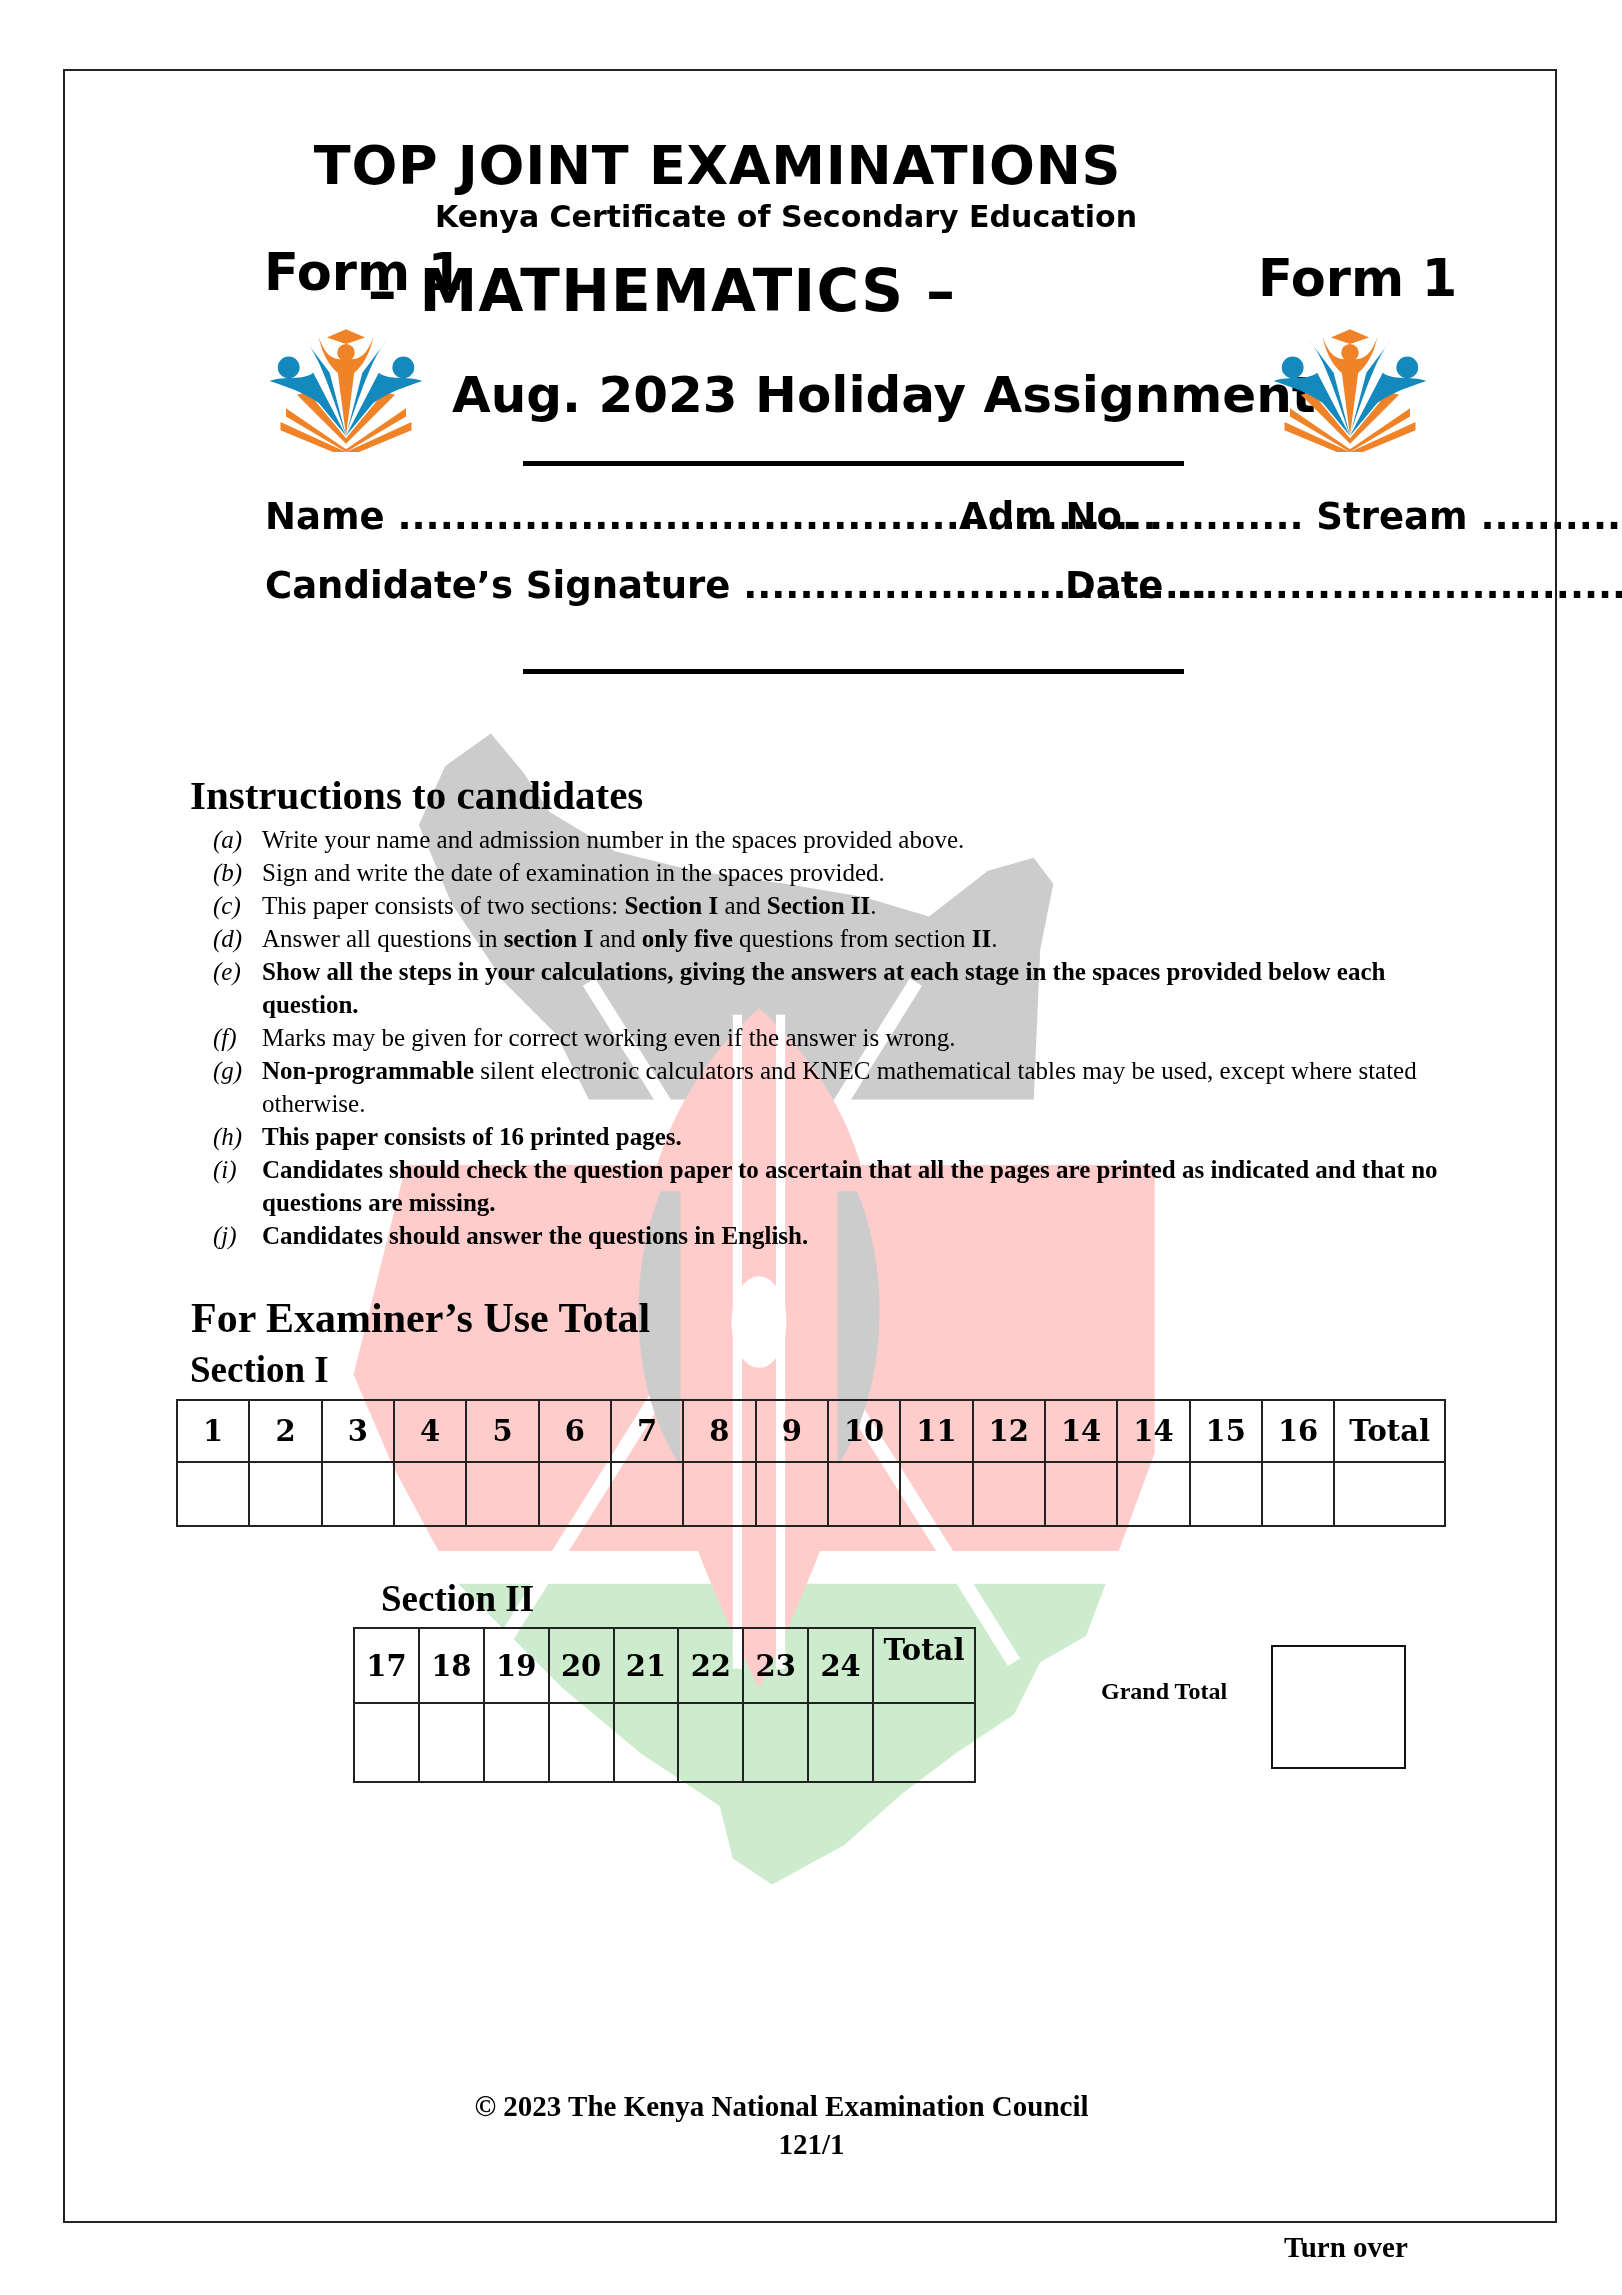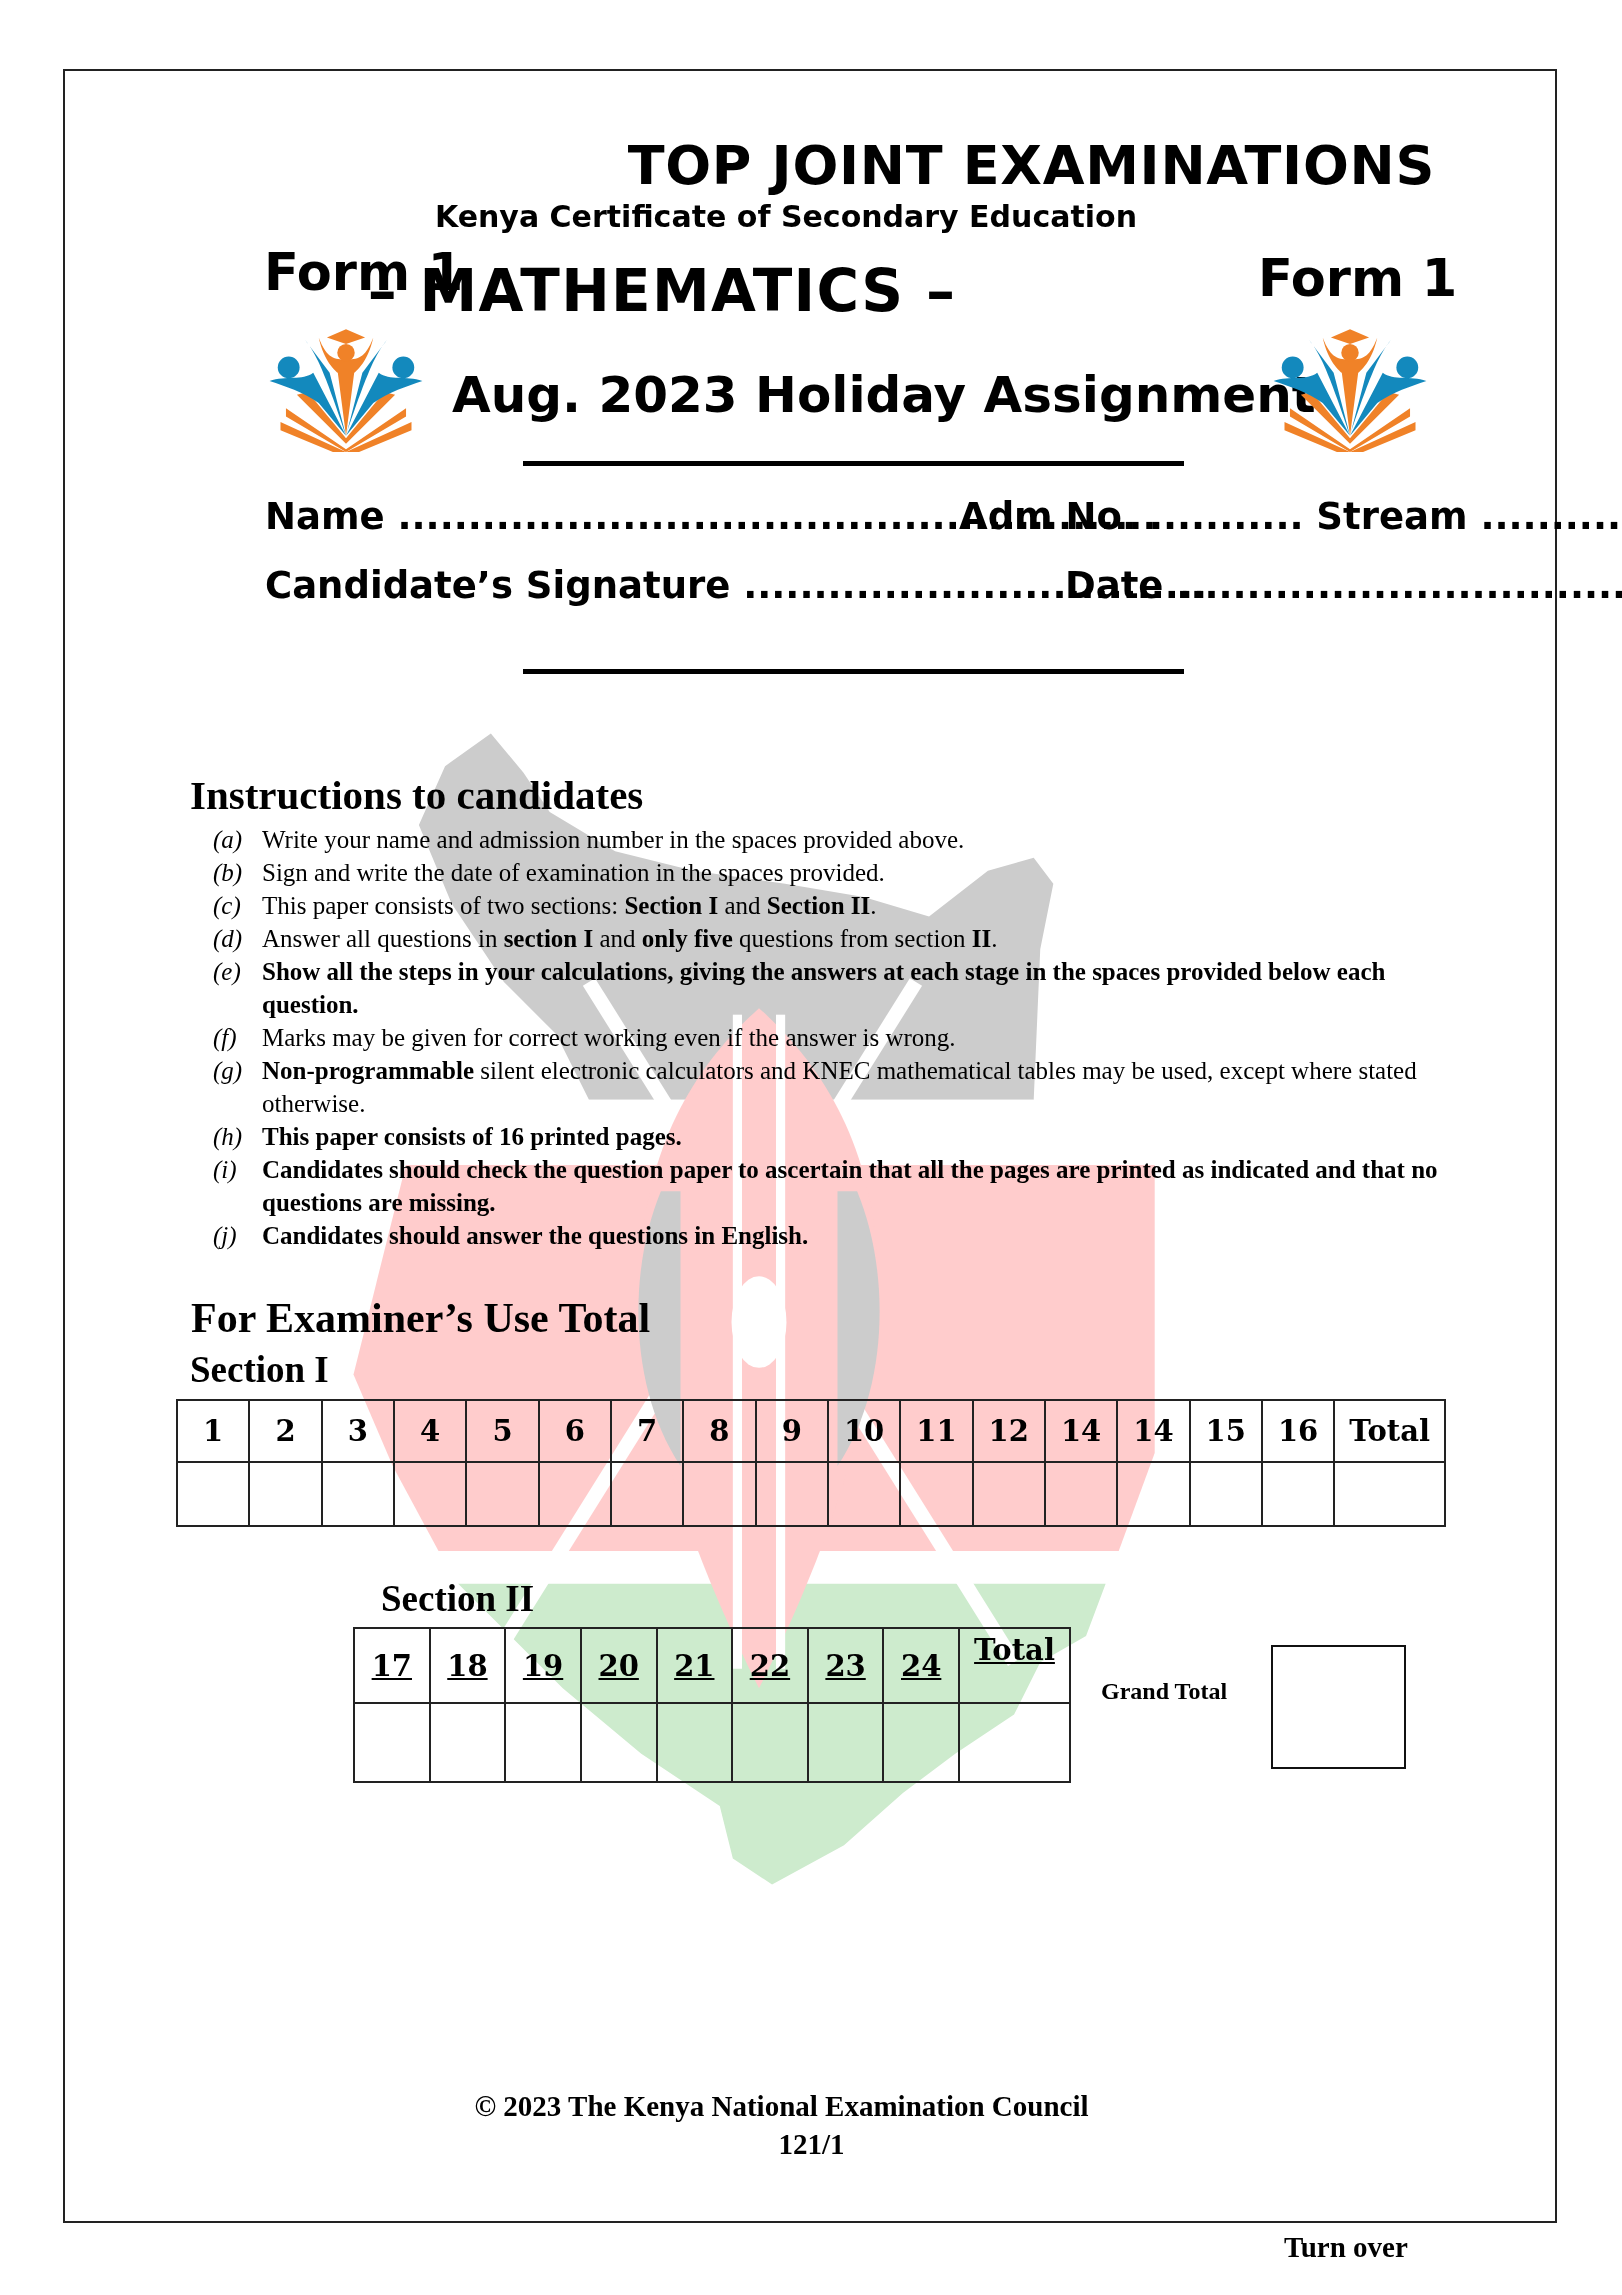--- a/index.html
+++ b/index.html
@@ -1,20 +1,20 @@
 <!DOCTYPE html>
 <html style="font-size:10.5px"><head>
   <meta charset="utf-8">
   <style>
     html, body { margin: 0; padding: 0; background: #ffffff; }
     body { width: 1623px; height: 2295px; position: relative; overflow: hidden; font-family: "Liberation Serif", serif; color: #000; }
     .frame { position: absolute; left: 63px; top: 69px; width: 1494px; height: 2154px; border: 2px solid #222; box-sizing: border-box; }
     .abs { position: absolute; }
     .sans { font-family: "DejaVu Sans", sans-serif; font-weight: bold; }
-    .title { left: 0; width: 1435px; top: 134px; text-align: right; font-size: 54px; letter-spacing: 0.7px; }
+    .title { left: 0; width: 1435px; top: 134px; text-align: center; font-size: 54px; letter-spacing: 0.7px; }
     .subtitle { left: 0; width: 1510px; top: 199px; text-align: center; font-size: 30px; padding-left: 31px; }
     .form-left { left: 264px; top: 243px; font-size: 51px; }
     .form-right { left: 1258px; top: 249px; font-size: 51px; }
     .subject { left: 0; width: 1324px; top: 257px; text-align: center; font-size: 58px; letter-spacing: 1.3px; }
     .assignment { left: 452px; top: 366px; font-size: 50px; }
     .logo { width: 164px; height: 131px; }
     .logo-left { left: 264px; top: 321px; }
     .logo-right { left: 1268px; top: 321px; }
     .hr { height: 5.2px; background: #000; }
     .hr1 { left: 523px; top: 461px; width: 661px; }
@@ -36,21 +36,21 @@
 
     .exam-head { left: 191px; top: 1294px; font-size: 42px; font-weight: bold; }
     .sec1-label { left: 190px; top: 1348px; font-size: 37px; font-weight: bold; }
     table.grid { position: absolute; border-collapse: collapse; }
     table.grid td { border: 2px solid #222; padding: 0; text-align: center; font-family: "DejaVu Serif", serif; font-weight: bold; font-size: 29px; background: transparent; }
     .t1 { left: 176px; top: 1399px; width: 1270px; }
     .t1 td.num { width: 70px; height: 60px; }
     .t1 td.tot { width: 108px; }
     .t1 tr.blank td { height: 62px; }
     .sec2-label { left: 381px; top: 1577px; font-size: 37px; font-weight: bold; }
-    .t2 { left: 353px; top: 1627px; width: 718px; text-decoration: underline; }
+    .t2 { left: 353px; top: 1627px; width: 623px; }
     .t2 td.num { width: 76px; height: 73px; vertical-align: middle; }
     .t2 td.tot { width: 111px; vertical-align: top; padding-top: 3.9px; }
     .t2 tr.blank td { height: 73px; }
     .grand-label { left: 1101px; top: 1678px; font-size: 24px; font-weight: bold; }
     .grand-box { left: 1271px; top: 1645px; width: 135px; height: 124px; border: 2.6px solid #111; box-sizing: border-box; }
 
     .copyright { left: 0; width: 1563px; top: 2090px; text-align: center; font-size: 29px; font-weight: bold; }
     .code { left: 0; width: 1623px; top: 2128px; text-align: center; font-size: 29px; font-weight: bold; }
     .turnover { left: 1284px; top: 2231px; font-size: 29px; font-weight: bold; }
   </style>

